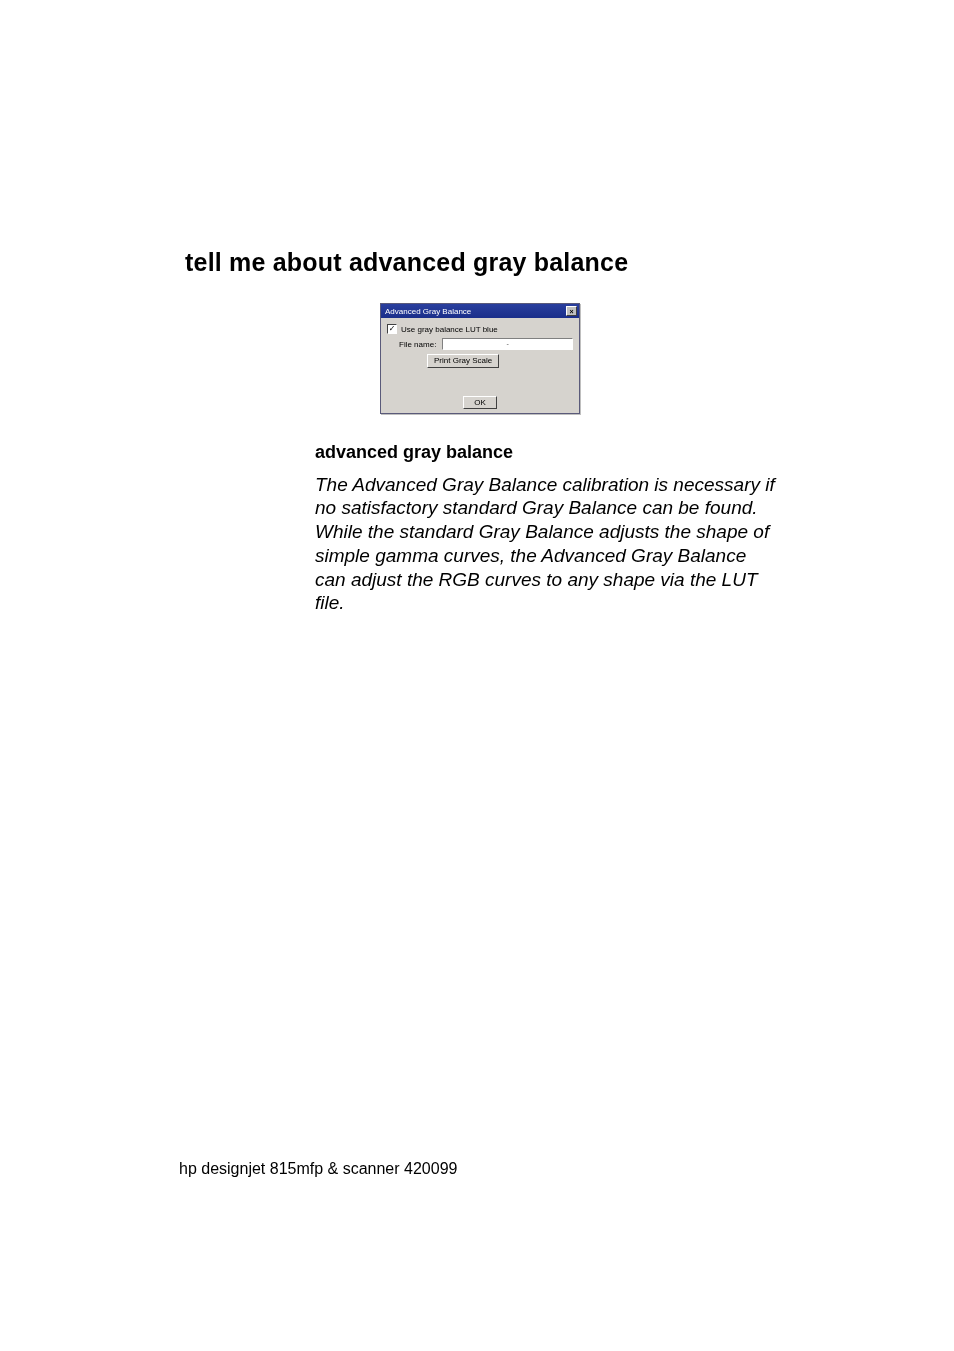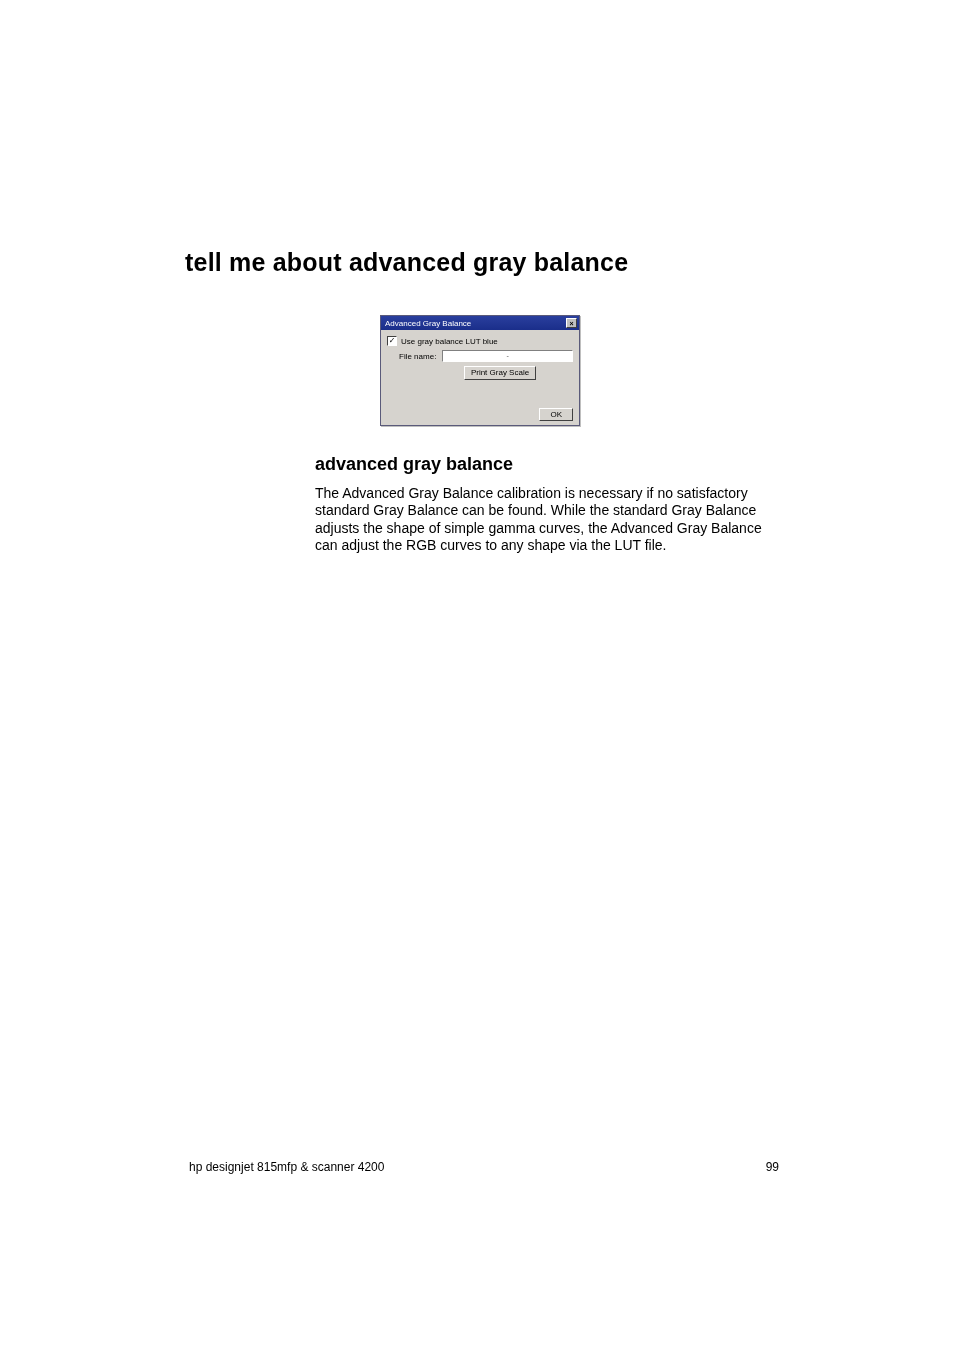--- a/index.html
+++ b/index.html
@@ -15,21 +15,21 @@
     position: absolute;
     left: 185px;
     top: 248px;
     width: 590px;
   }
   h1.main-heading {
     font-size: 25px;
     font-weight: 700;
     font-family: "Arial Narrow", "Helvetica Neue Condensed", Arial, sans-serif;
     letter-spacing: 0.2px;
-    margin-bottom: 38px;
+    margin-bottom: 26px;
     font-stretch: condensed;
   }
   .intro {
     margin-left: 130px;
     font-size: 16.5px;
     line-height: 1.25;
     font-weight: 400;
     width: 455px;
   }
   .dialog-wrap {
@@ -112,36 +112,35 @@
     border: 1px solid #808080;
     border-right-color:#fff;
     border-bottom-color:#fff;
     font-size: 7px;
     text-align: center;
     line-height: 10px;
     color:#555;
   }
   .btn-row-center {
     display: flex;
-    justify-content: center;
     margin-left: 40px;
     margin-bottom: 28px;
   }
   .win-btn {
     font-size: 8px;
     padding: 1px 6px;
     background: #d6d3ce;
     border: 1px solid #fff;
     border-right-color:#404040;
     border-bottom-color:#404040;
     line-height: 1.2;
   }
   .btn-row-right {
     display: flex;
-    justify-content: flex-end;
+    justify-content: center;
   }
   .ok-btn {
     font-size: 8px;
     padding: 1px 10px;
     background: #d6d3ce;
     border: 1px solid #fff;
     border-right-color:#404040;
     border-bottom-color:#404040;
   }
 
@@ -150,33 +149,33 @@
     width: 460px;
   }
   h2.sub-heading {
     font-size: 18px;
     font-weight: 700;
     font-family: "Arial Narrow", "Helvetica Neue Condensed", Arial, sans-serif;
     font-stretch: condensed;
     margin-bottom: 10px;
   }
   .para {
-    font-size: 14px;
+    font-size: 19px;
     line-height: 1.25;
     margin-bottom: 14px;
+    font-style: italic;
   }
 
   .footer {
     position: absolute;
-    left: 189px;
+    left: 179px;
     top: 1160px;
     width: 590px;
     display: flex;
-    justify-content: space-between;
-    font-size: 12px;
+    font-size: 16px;
   }
 </style>
 </head>
 <body>
 
 <div class="page">
   <h1 class="main-heading">tell me about advanced gray balance</h1>
 
   <div class="dialog-wrap">
     <div class="dialog">

